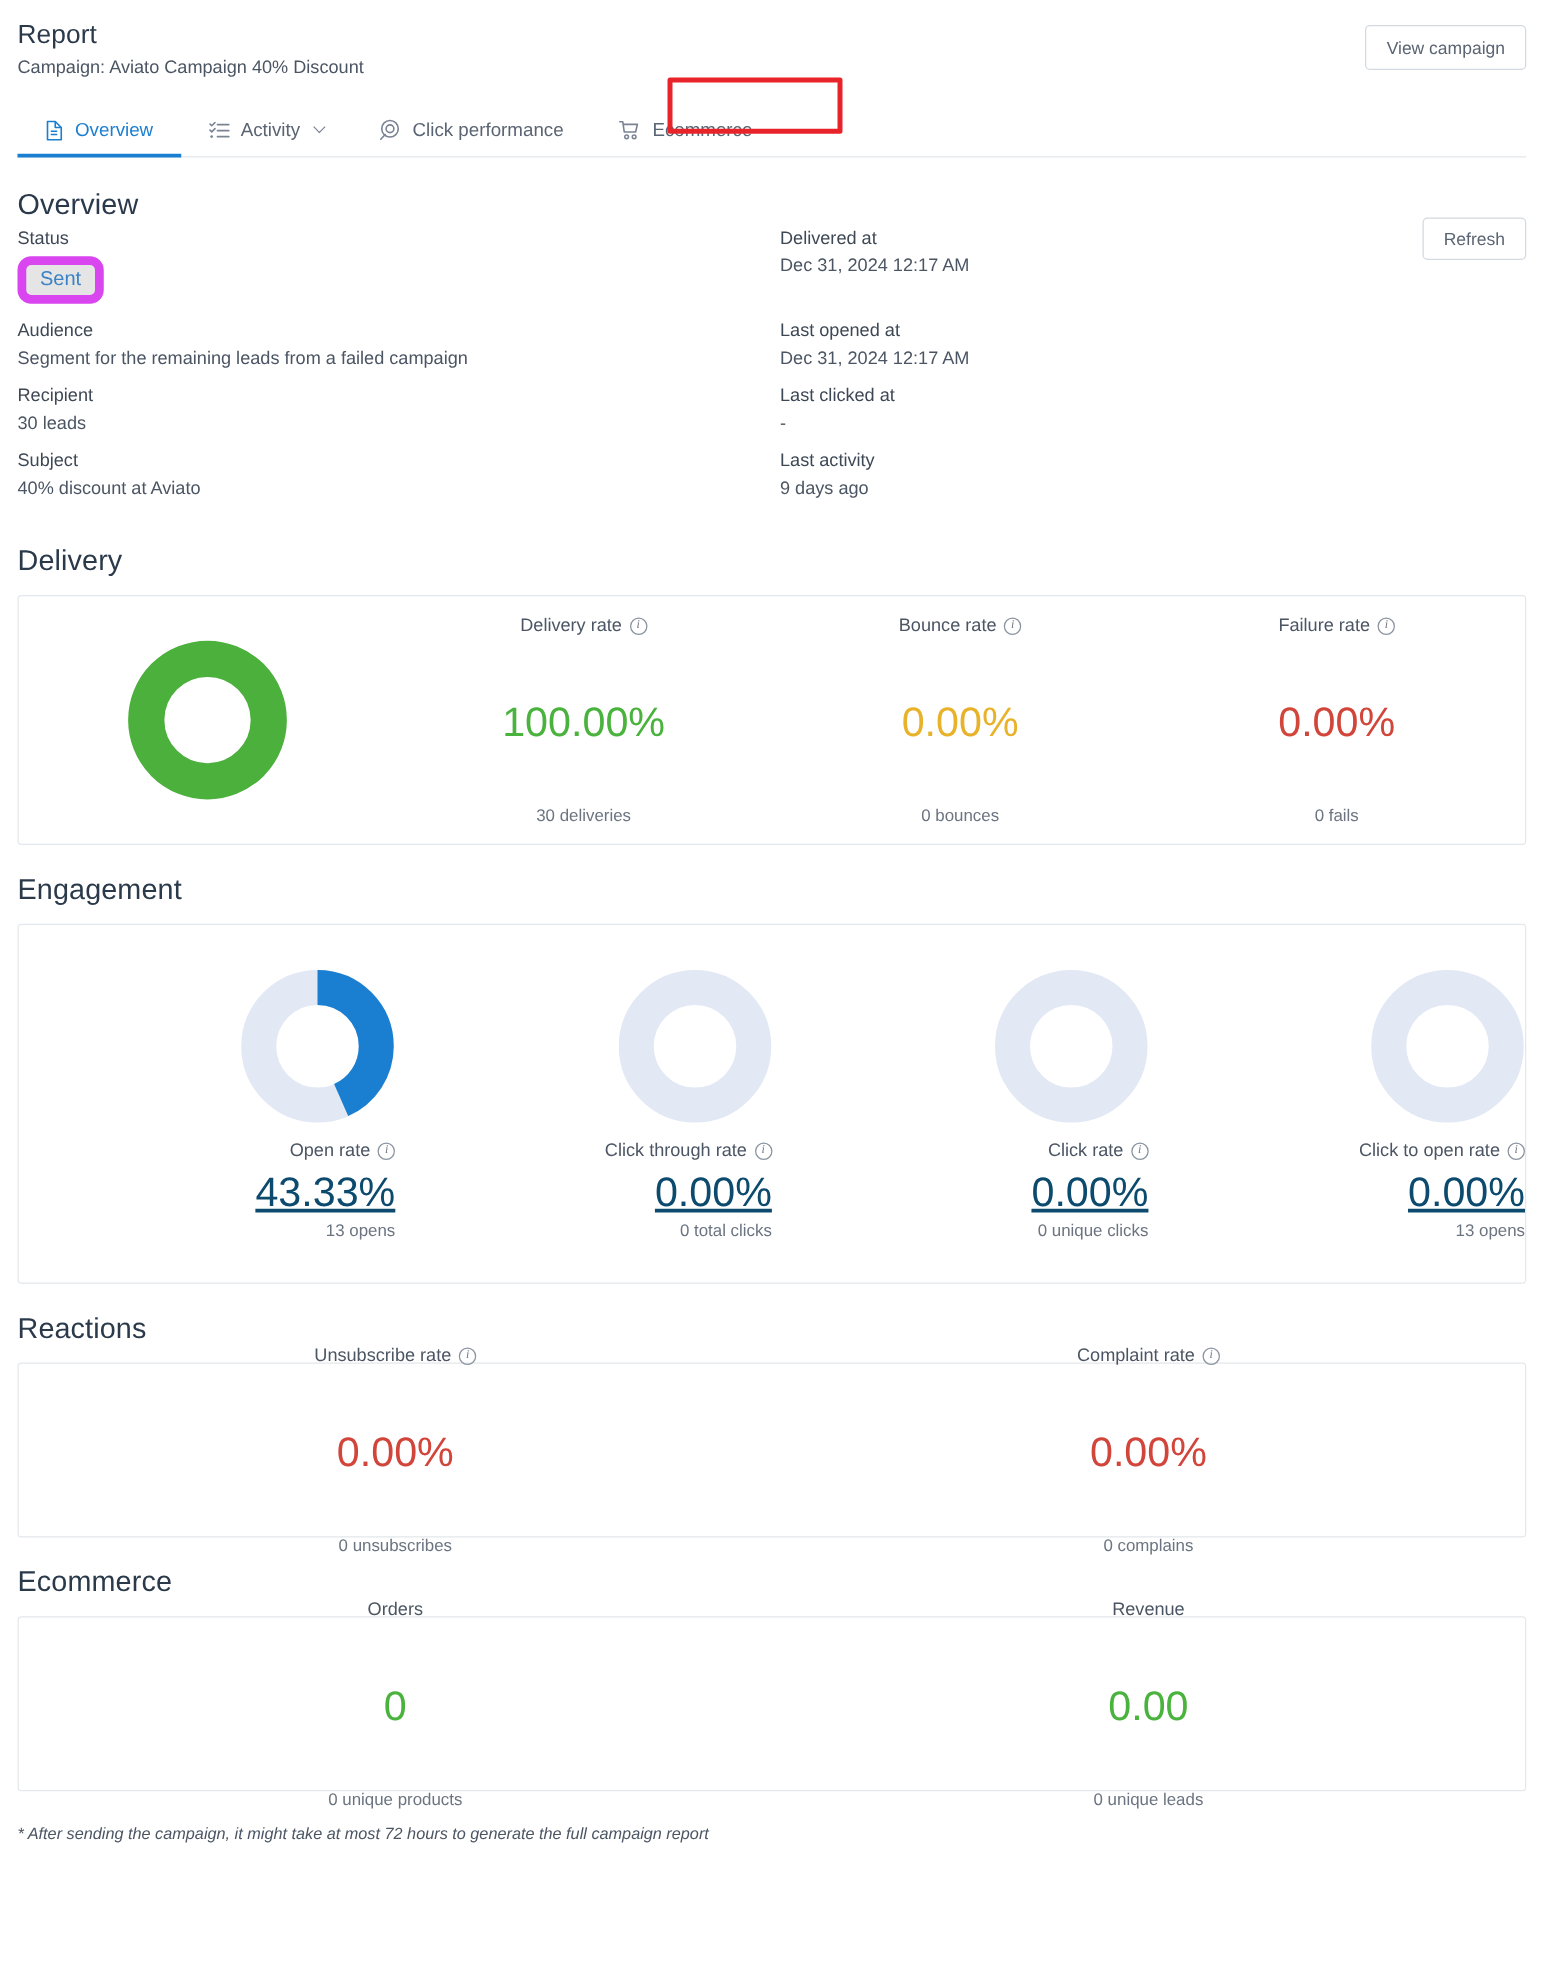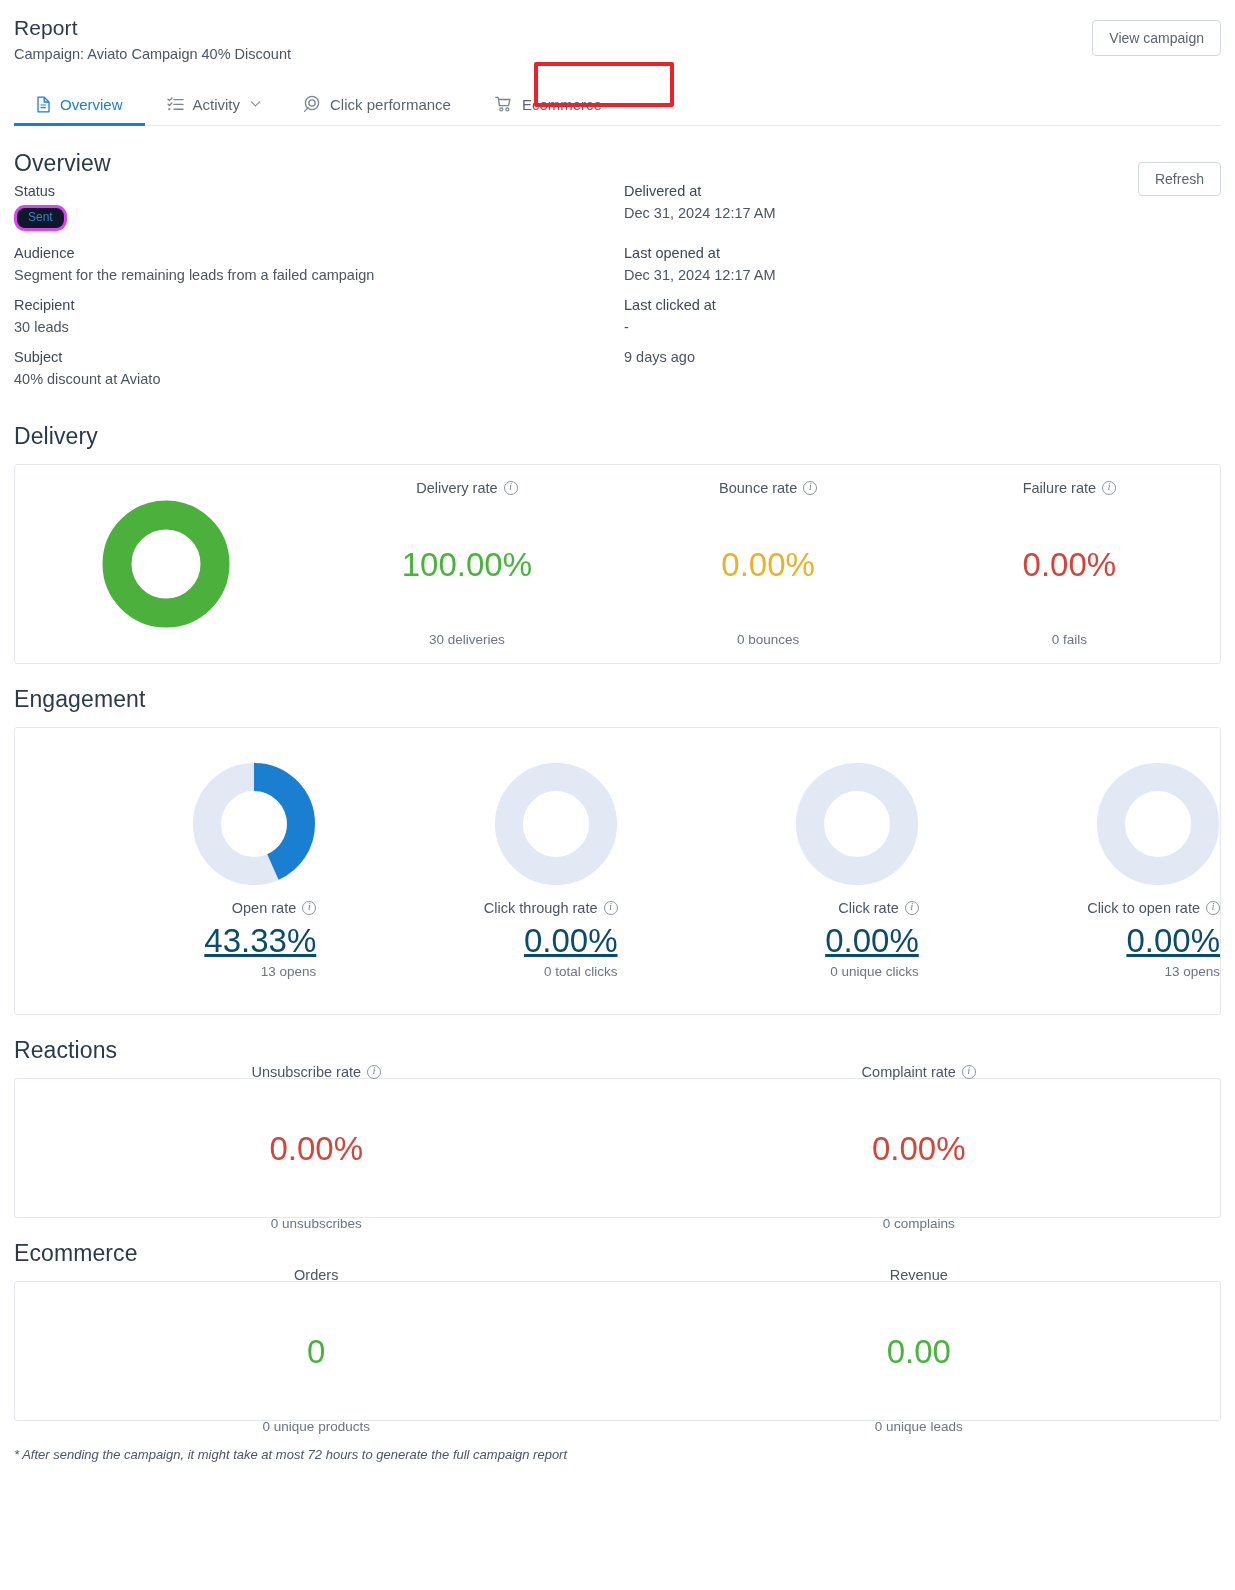--- a/index.html
+++ b/index.html
@@ -66,40 +66,40 @@
     pointer-events: none;
   }
 
   
   .sec-h {
     font-size: 23px; font-weight: 400; color: #2b3a4b;
     margin: 24px 0 0 0; letter-spacing: .1px;
   }
   .sec-h.tight { margin-top: 22px; }
   .refresh-btn {
-    position: absolute; right: 14px; top: 162px;
+    position: absolute; right: 14px; top: 174px;
     border: 1px solid #d3d9e0; background: #fff;
     color: #5a6472; font-size: 14px;
     border-radius: 4px; padding: 9px 16px;
     cursor: pointer; line-height: 1; font-family: inherit;
   }
 
   
   .ov {
     margin-top: 6px;
     display: grid; grid-template-columns: 610px 1fr;
     row-gap: 0;
   }
   .ov-cell { padding-bottom: 14px; }
   .ov-label { font-size: 14.5px; color: #3e4855; margin-bottom: 6px; }
   .ov-val { font-size: 14.5px; color: #4b5563; }
   .badge {
-    display: inline-block; border: 3px solid #d946ef;
-    color: #3b82c4; background: #0f172a;
-    font-size: 12px; border-radius: 11px;
+    display: inline-block; border: 7px solid #d946ef;
+    color: #3b82c4; background: #e5e5e5;
+    font-size: 16px; border-radius: 11px;
     padding: 3px 11px; line-height: 1.15;
   }
 
   
   .card {
     margin-top: 14px;
     border: 1px solid #e4e8ec; border-radius: 3px;
     background: #fff;
   }
   .card.delivery { height: 200px; }
@@ -239,20 +239,21 @@
     <div class="ov-cell">
       <div class="ov-label">Last clicked at</div>
       <div class="ov-val">-</div>
     </div>
 
     <div class="ov-cell">
       <div class="ov-label">Subject</div>
       <div class="ov-val">40% discount at Aviato</div>
     </div>
     <div class="ov-cell">
+      <div class="ov-label">Last activity</div>
       <div class="ov-val">9 days ago</div>
     </div>
   </div>
 
   <h2 class="sec-h tight">Delivery</h2>
   <div class="card delivery">
     <div class="metrics-row">
       <div class="donut-wrap">
         <svg class="donut" width="128" height="128" viewBox="0 0 128 128">
           <circle cx="64" cy="64" r="49" fill="none" stroke="#4cb03c" stroke-width="29"></circle>

